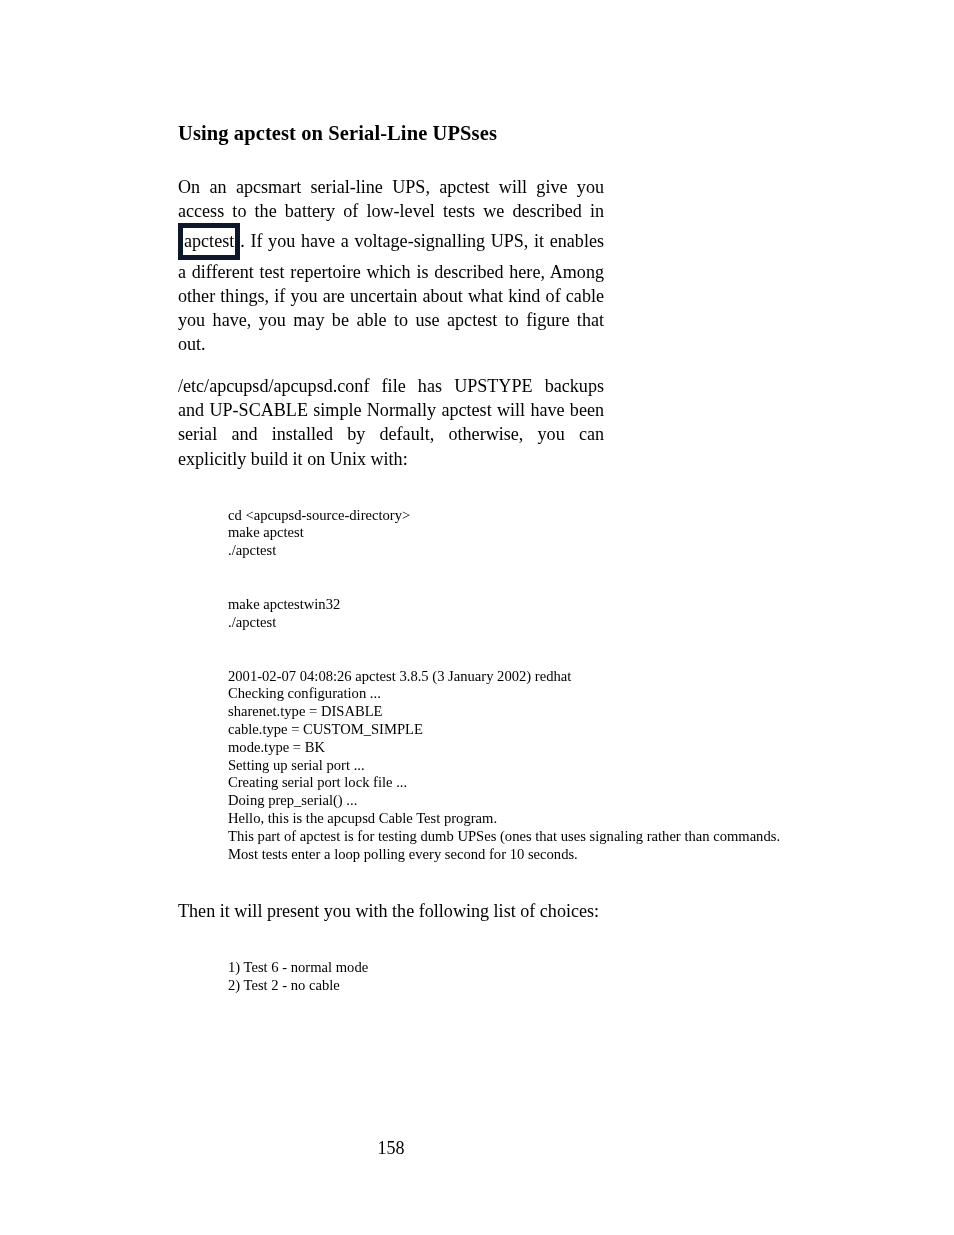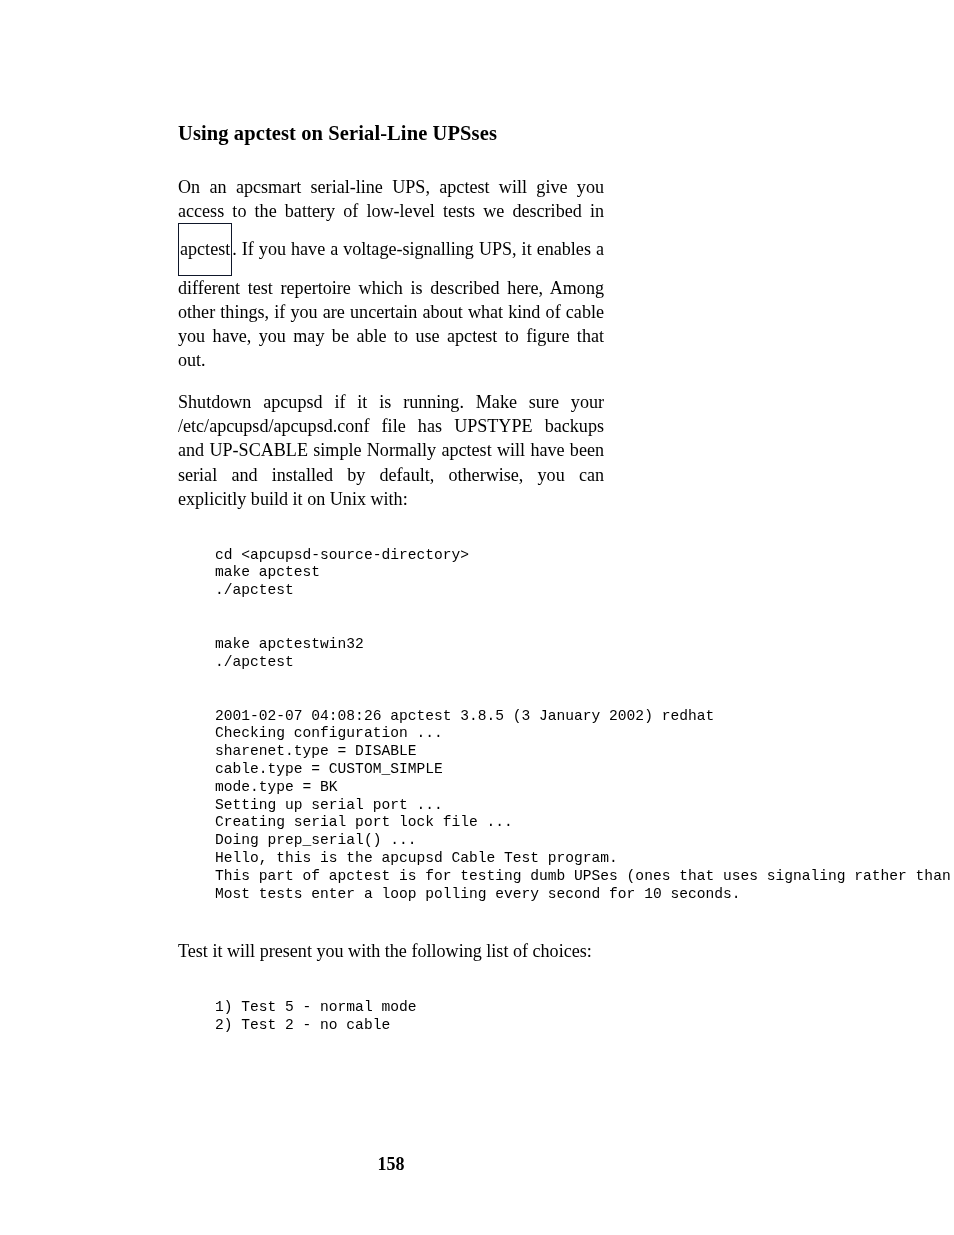--- a/index.html
+++ b/index.html
@@ -24,79 +24,67 @@
   }
   .para {
     font-size: 18.1px;
     line-height: 1.33;
     margin: 0 0 18px 0;
     text-align: justify;
     text-justify: inter-word;
   }
   .bold { font-weight: normal; }
   .link-box {
-    border: 1px solid #0f172a;
-    padding: 16px 1px;
+    border: 5px solid #0f172a;
+    padding: 4px 1px;
     display: inline-block;
     line-height: 1.05;
   }
   pre.code {
-    font-family: Liberation Mono, monospace;
+    font-family: Liberation Serif, serif;
     font-size: 14.6px;
     line-height: 1.22;
-    margin: 0;
+    margin: 13px;
     white-space: pre;
     padding-left: 37px;
   }
   .code-block {
     margin: 36px 0 36px 0;
   }
   .body-text {
     font-size: 18.1px;
     line-height: 1.33;
     margin: 0 0 0 0;
   }
   .page-number {
     position: absolute;
-    bottom: 60px;
+    bottom: 76px;
     left: 0;
     width: 100%;
     text-align: center;
     font-size: 18px;
-    font-weight: bold;
   }
   .just-line {
     display: flex;
     justify-content: space-between;
   }
   .just-line > span { white-space: nowrap; }
 </style>
 </head>
 <body>
 
 <div class="page">
 
   <h2 class="section-heading">Using apctest on Serial-Line UPSses</h2>
 
   <p class="para">
     <span>On an apcsmart serial-line UPS, apctest will give you access to the battery of low-level tests we described in </span><span class="link-box">apctest</span><span>. If you have a voltage-signalling UPS, it enables a different test repertoire which is described here, Among other things, if you are uncertain about what kind of cable you have, you may be able to use apctest to figure that out.</span>
   </p>
 
   <p class="para">
-    <span class="just-line">
-      <span>Shutdown</span>
-      <span>apcupsd</span>
-      <span>if</span>
-      <span>it</span>
-      <span>is</span>
-      <span>running.</span>
-      <span>Make</span>
-      <span>sure</span>
-      <span>your</span>
-    </span>
     <span>/etc/apcupsd/apcupsd.conf  file  has  </span><span class="bold">UPSTYPE  backups</span><span>  and  </span><span class="bold">UP-SCABLE simple</span><span> Normally apctest will have been serial and installed by default, otherwise, you can explicitly build it on Unix with:</span>
   </p>
 
   <div class="code-block">
     <pre class="code">cd &lt;apcupsd-source-directory&gt;
 make apctest
 ./apctest</pre>
   </div>
 
 
@@ -113,22 +101,22 @@
 cable.type = CUSTOM_SIMPLE
 mode.type = BK
 Setting up serial port ...
 Creating serial port lock file ...
 Doing prep_serial() ...
 Hello, this is the apcupsd Cable Test program.
 This part of apctest is for testing dumb UPSes (ones that uses signaling rather than commands.
 Most tests enter a loop polling every second for 10 seconds.</pre>
   </div>
 
-  <p class="body-text">Test it will present you with the following list of choices:</p>
+  <p class="body-text">Then it will present you with the following list of choices:</p>
 
   <div class="code-block" style="margin-bottom:0">
-    <pre class="code">1) Test 5 - normal mode
+    <pre class="code">1) Test 6 - normal mode
 2) Test 2 - no cable</pre>
   </div>
 
   <div class="page-number">158</div>
 
 </div>
 
 </body></html>

